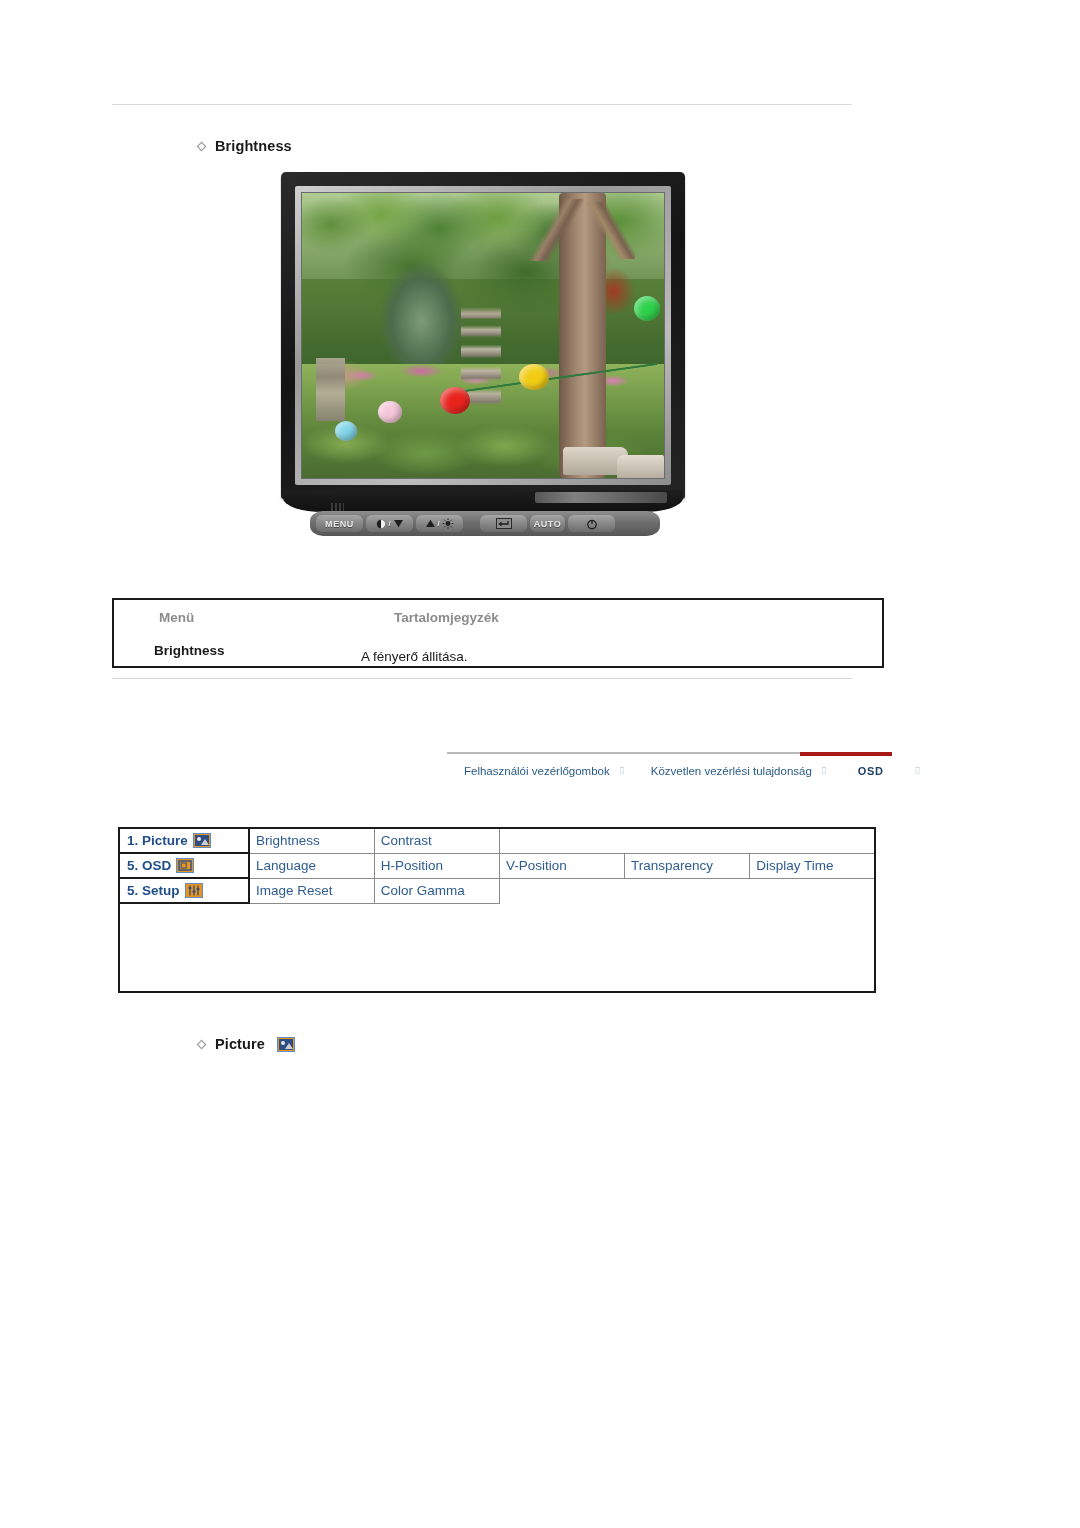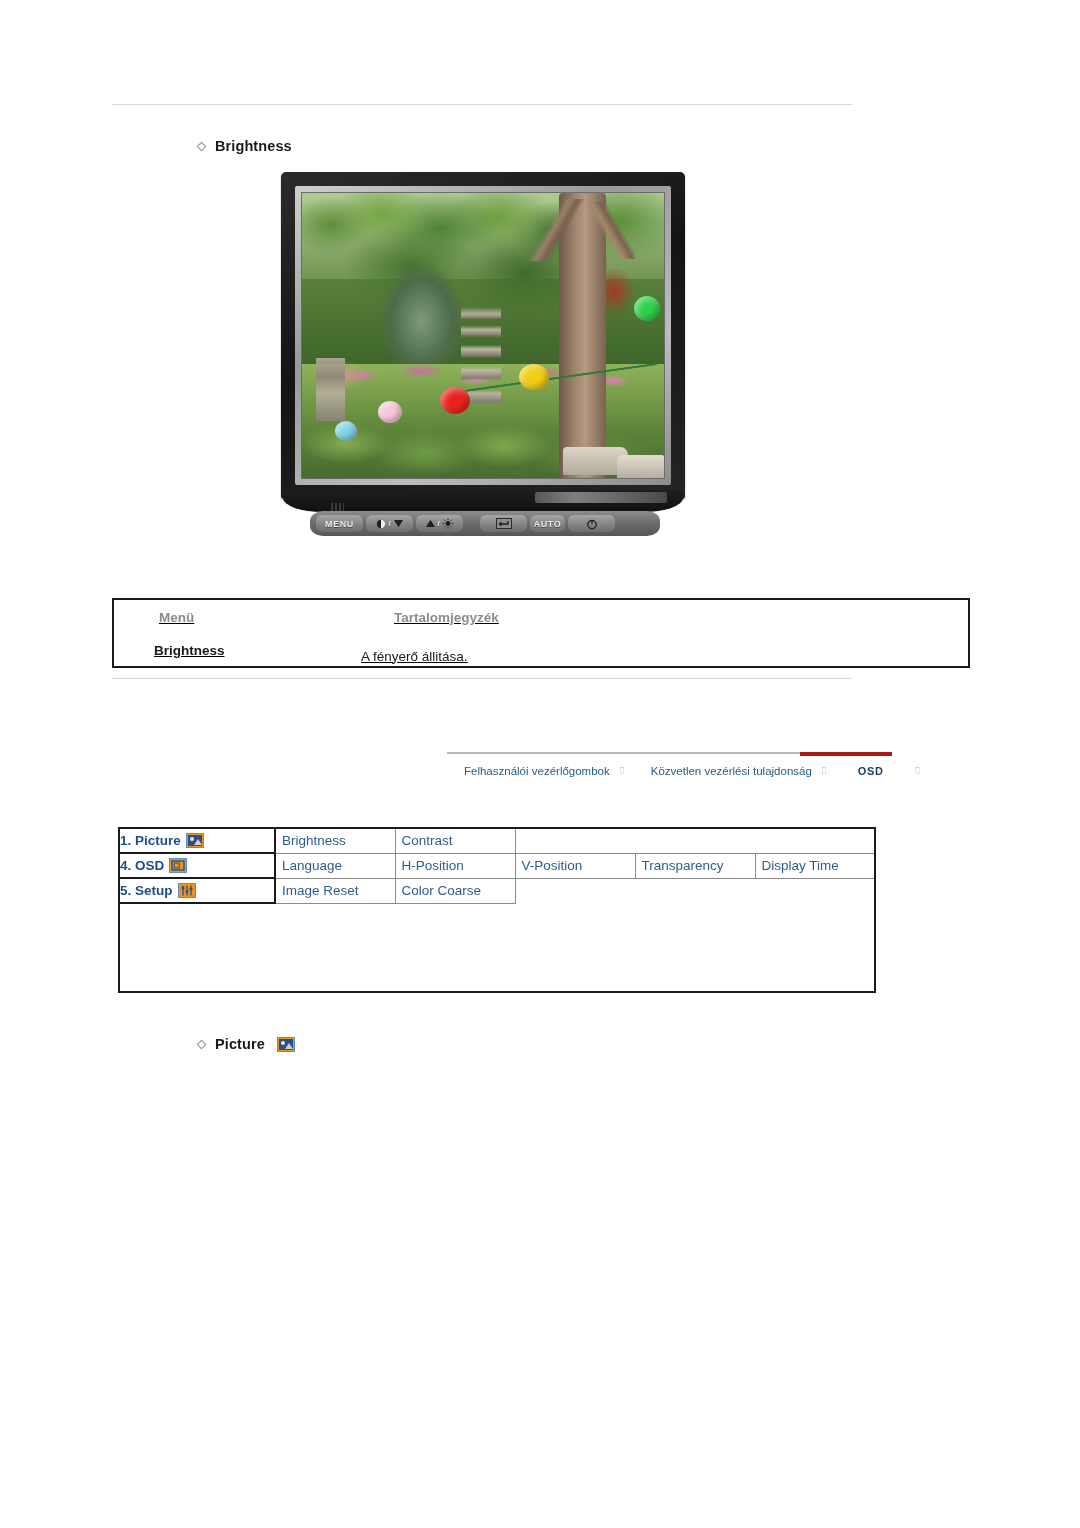--- a/index.html
+++ b/index.html
@@ -248,25 +248,24 @@
     left: 50px; top: 331px;
     width: 13px; height: 8px;
     background: repeating-linear-gradient(90deg,#3a3a3a 0 2px, transparent 2px 4px);
   }
 
   
   #menu-table {
     position: absolute;
     left: 112px;
     top: 598px;
-    width: 858px;
+    width: 772px;
     border: 2px solid #1a1a1a;
     box-sizing: border-box;
     background: #fff;
-    text-decoration: underline;
   }
   #menu-table .mt-row { display: flex; align-items: center; }
   #menu-table .mt-head { height: 34px; }
   #menu-table .mt-body { height: 32px; }
   .mt-c1 { width: 175px; padding-left: 45px; box-sizing: border-box; }
   .mt-c2 { flex: 1; padding-left: 12px; box-sizing: border-box; }
   .mt-head .mt-c1, .mt-head .mt-c2 {
     color: #8c8c8c;
     font-size: 13.5px;
     font-weight: bold;
@@ -335,28 +334,28 @@
     height: 25px;
     border: 1px solid #8a8a8a;
     font-size: 13.5px;
     color: #2e5c90;
     padding: 0 0 0 6px;
     vertical-align: middle;
     white-space: nowrap;
     box-sizing: border-box;
   }
   #osd-table td.cat {
-    width: 156px;
+    width: 130px;
     font-weight: bold;
     color: #1f4e89;
     border-right: 2px solid #1a1a1a;
     border-bottom: 2px solid #1a1a1a;
     border-top: 2px solid #1a1a1a;
     border-left: 2px solid #1a1a1a;
-    padding-left: 0;
+    padding-left: 7px;
   }
   #osd-table td.empty {
     border: none;
   }
   #osd-table td.outer-r { border-right: 2px solid #1a1a1a; }
   .cat-inner { display: flex; align-items: center; gap: 5px; }
   .cat-inner.stacked { display: block; line-height: 1.05; }
   .osd-icon {
     width: 18px; height: 15px;
     background: #e8941f;
@@ -520,21 +519,21 @@
     </td>
     <td>Brightness</td>
     <td>Contrast</td>
     <td class="empty"></td>
     <td class="empty"></td>
     <td class="empty"></td>
   </tr>
   <tr>
     <td class="cat">
       <span class="cat-inner">
-        <span>4. OSD</span>
+        <span>5. OSD</span>
         <span class="osd-icon">
           <svg width="16" height="13" viewBox="0 0 16 13">
             <rect x="2" y="2" width="12" height="9" fill="none" stroke="#2d4f86" stroke-width="1.4"></rect>
             <rect x="4.2" y="4" width="5" height="5" fill="#e8941f" stroke="#2d4f86" stroke-width="1"></rect>
           </svg>
         </span>
       </span>
     </td>
     <td>Language</td>
     <td>H-Position</td>
@@ -554,21 +553,21 @@
               <line x1="12" y1="1.5" x2="12" y2="11.5"></line>
             </g>
             <rect x="2.6" y="3" width="2.8" height="2.2" fill="#2d4f86"></rect>
             <rect x="6.6" y="6.5" width="2.8" height="2.2" fill="#2d4f86"></rect>
             <rect x="10.6" y="4" width="2.8" height="2.2" fill="#2d4f86"></rect>
           </svg>
         </span>
       </span>
     </td>
     <td>Image Reset</td>
-    <td>Color Coarse</td>
+    <td>Color Gamma</td>
     <td class="empty"></td>
     <td class="empty"></td>
     <td class="empty"></td>
   </tr>
 </tbody>
   </table>
 <div id="osd-outer-frame"></div>
 
 <div class="section-heading" id="heading-picture">
   <span class="bullet-icon">

